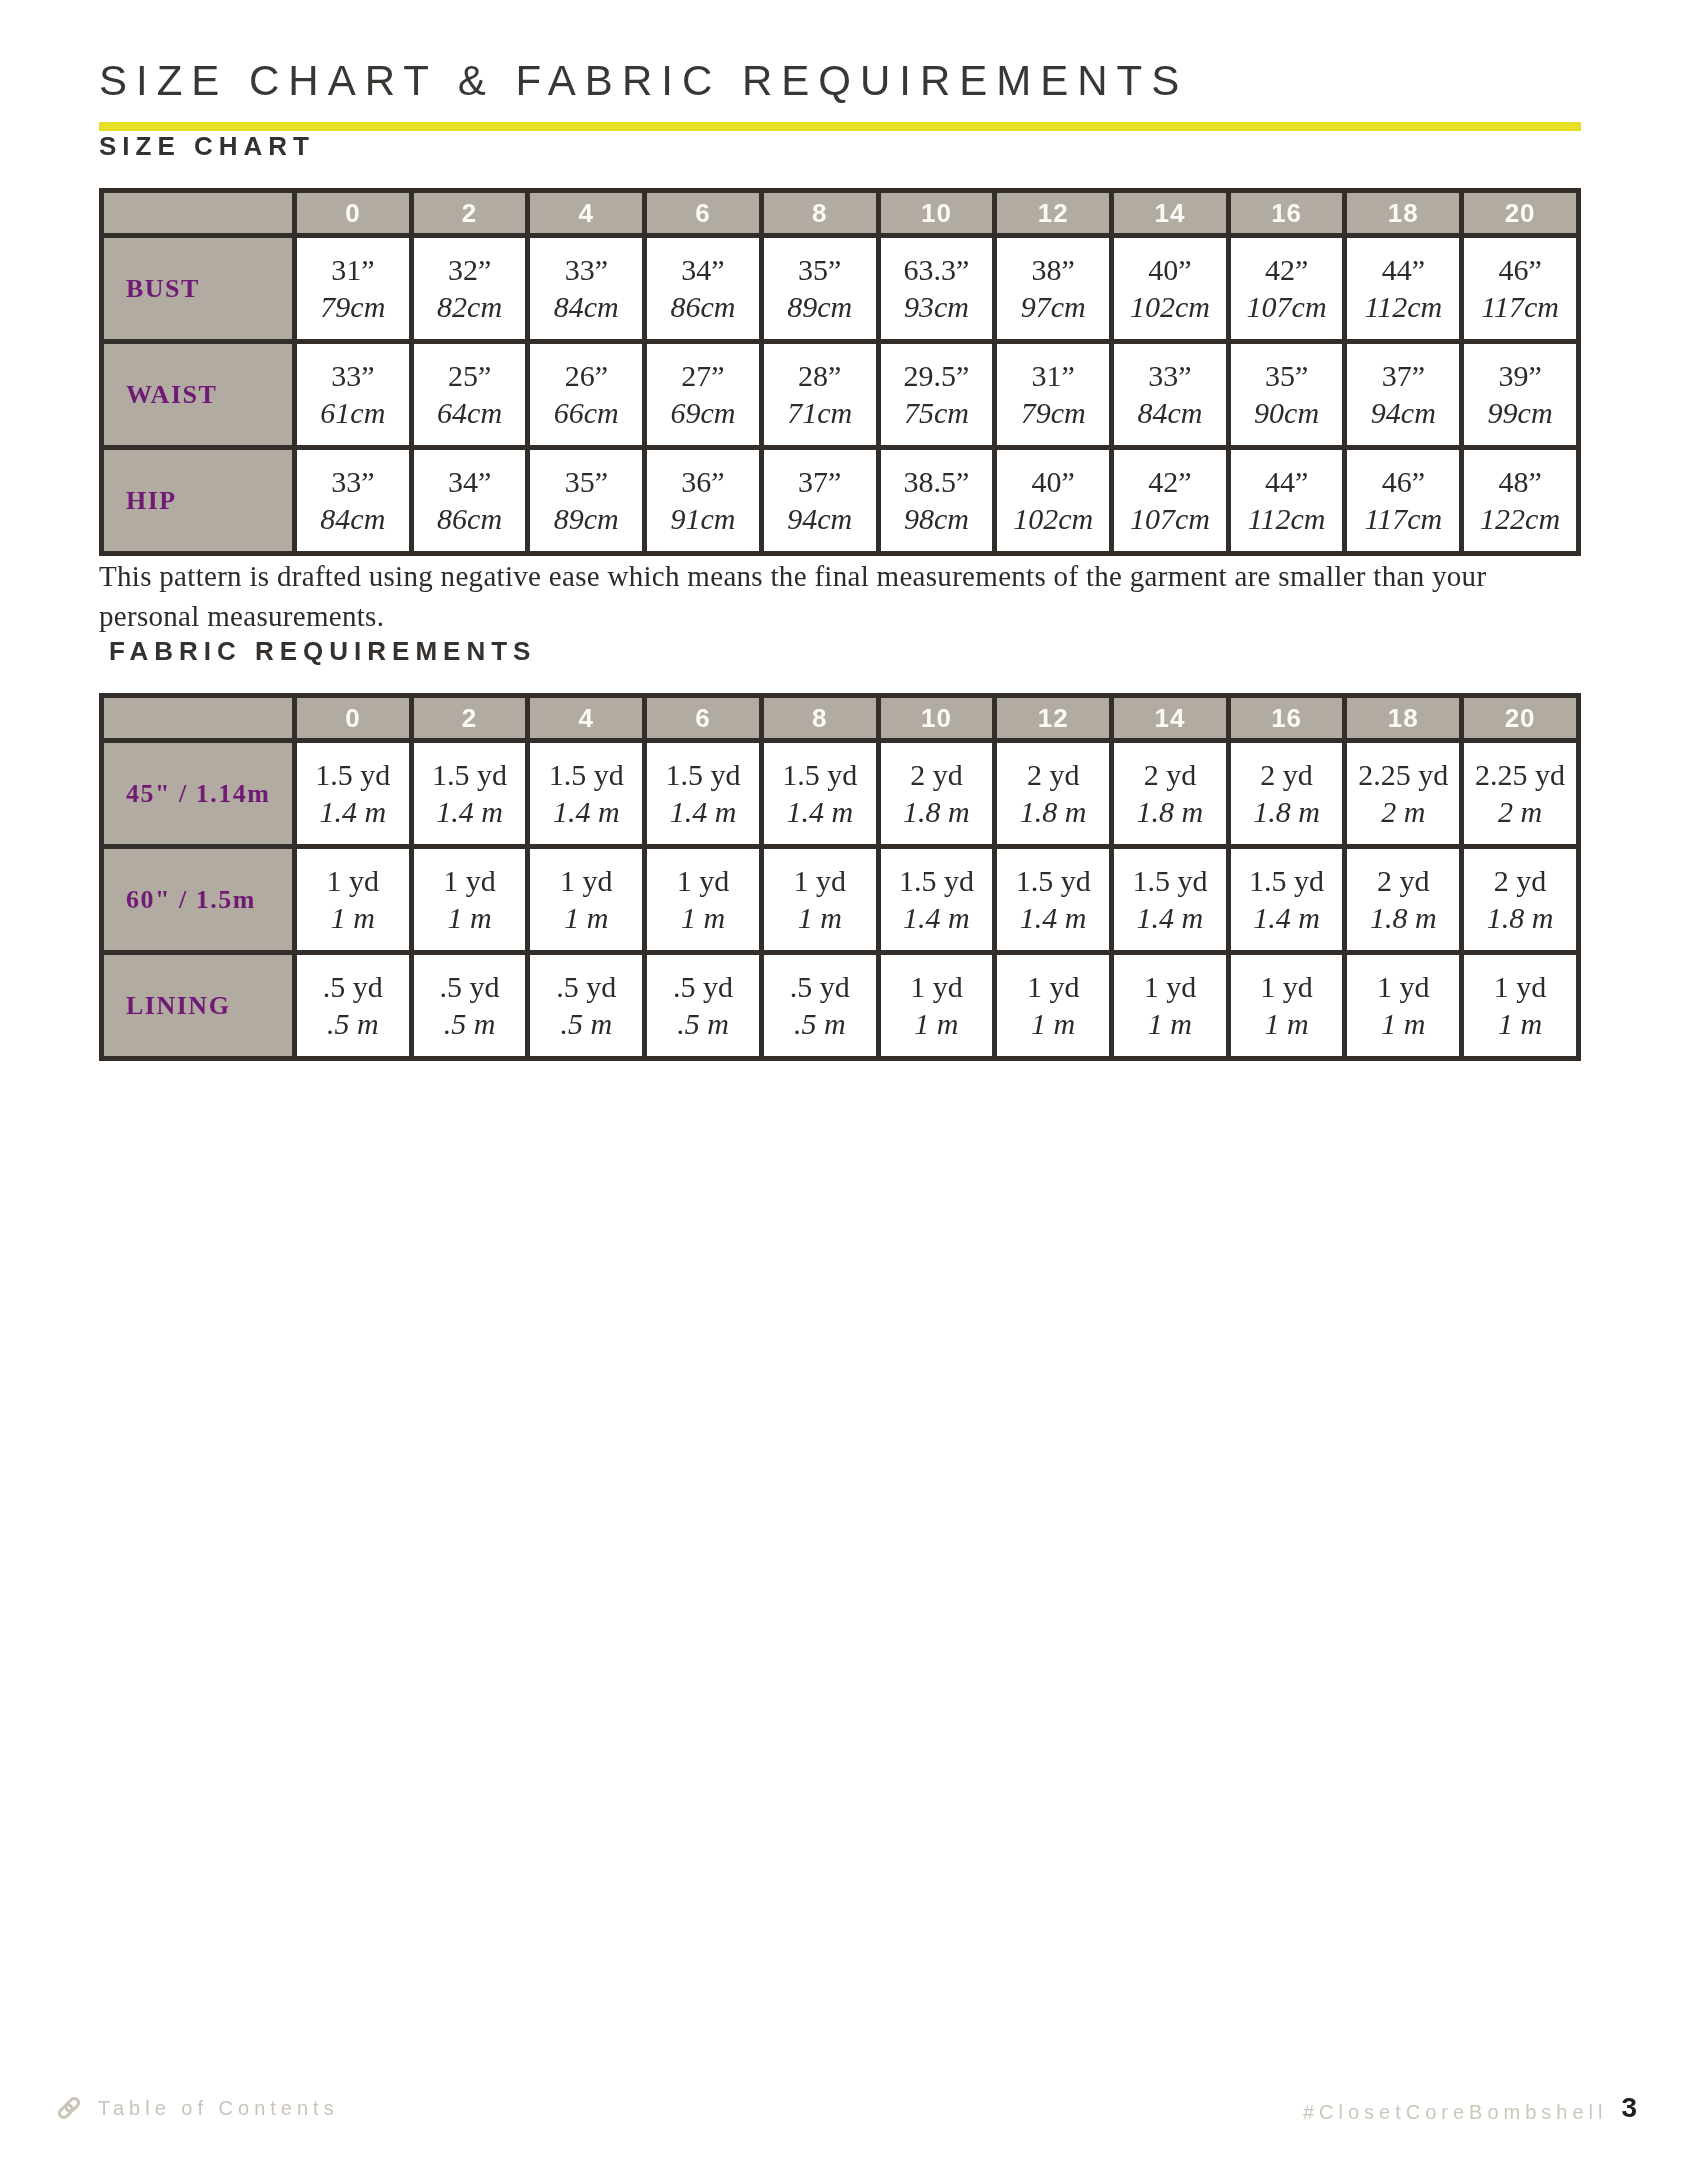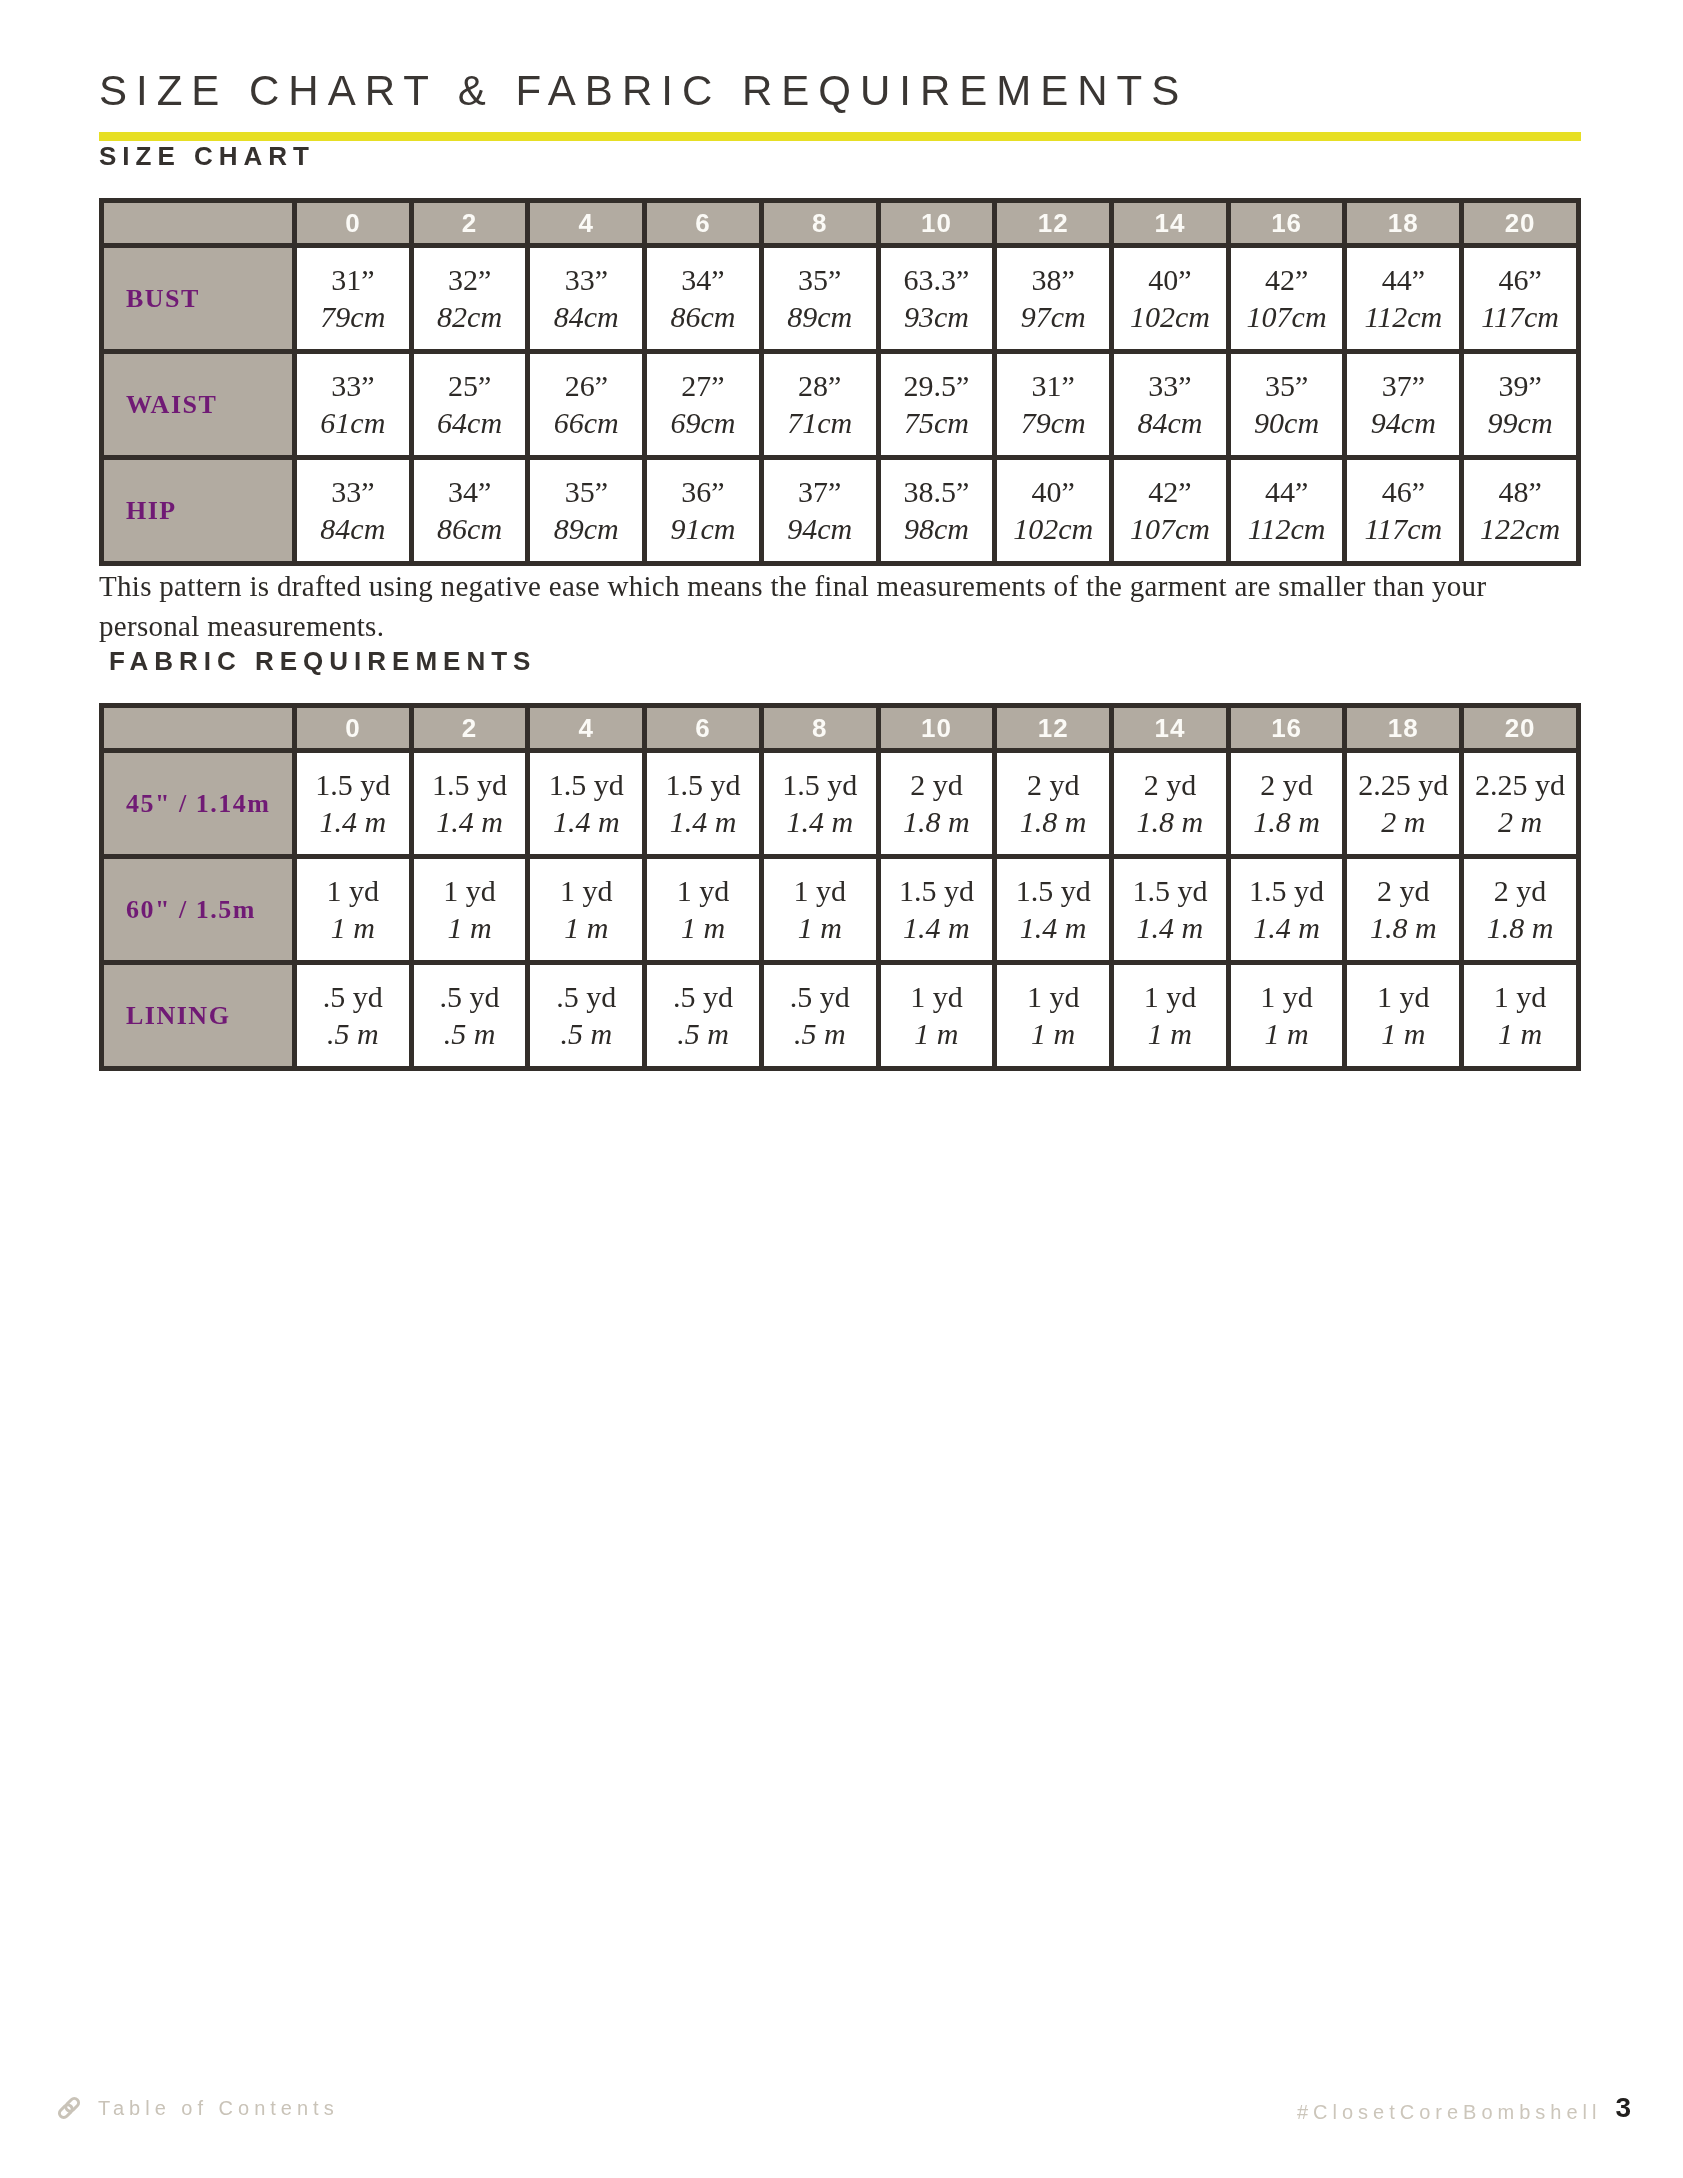--- a/index.html
+++ b/index.html
@@ -3,21 +3,21 @@
 <meta charset="utf-8">
 <style>
   html,body{margin:0;padding:0;background:#ffffff;}
   .page{
     position:relative;
     width:1683px;height:2178px;
     background:#ffffff;
     font-family:"Liberation Sans", sans-serif;
     overflow:hidden;
   }
-  .content{position:absolute;left:99px;top:67px;width:1482px;}
+  .content{position:absolute;left:99px;top:57px;width:1482px;}
 
   .page-title{
     font-size:42px;font-weight:500;letter-spacing:9px;
     color:#3a3633;white-space:nowrap;
   }
   .accent-rule{width:100%;height:9px;background:#e7df24;margin-top:17px;}
 
   .section-heading{
     font-size:26px;font-weight:600;letter-spacing:6px;
     color:#35312e;
@@ -48,21 +48,21 @@
   .metric{font-style:italic;display:block;}
   .imperial{display:block;}
 
   .note{
     max-width:1455px;
     font-family:"Liberation Serif", serif;
     font-size:29px;line-height:1.38;color:#2d2a27;letter-spacing:0.3px;
   }
 
   .footer{
-    position:absolute;left:54px;right:52px;bottom:54px;
+    position:absolute;left:54px;right:46px;bottom:54px;
     display:flex;justify-content:space-between;align-items:center;
   }
   .footer-left{display:flex;align-items:center;gap:14px;cursor:pointer;}
   .footer-label{
     font-size:20px;letter-spacing:5px;color:#c9c3b8;font-weight:500;
   }
   .footer-right{display:flex;align-items:flex-end;gap:14px;}
   .hashtag{font-size:20px;letter-spacing:5px;color:#ccc6bb;font-weight:500;}
   .page-number{font-size:28px;color:#211f1d;font-weight:600;}
   .link-icon-svg{display:block;}

